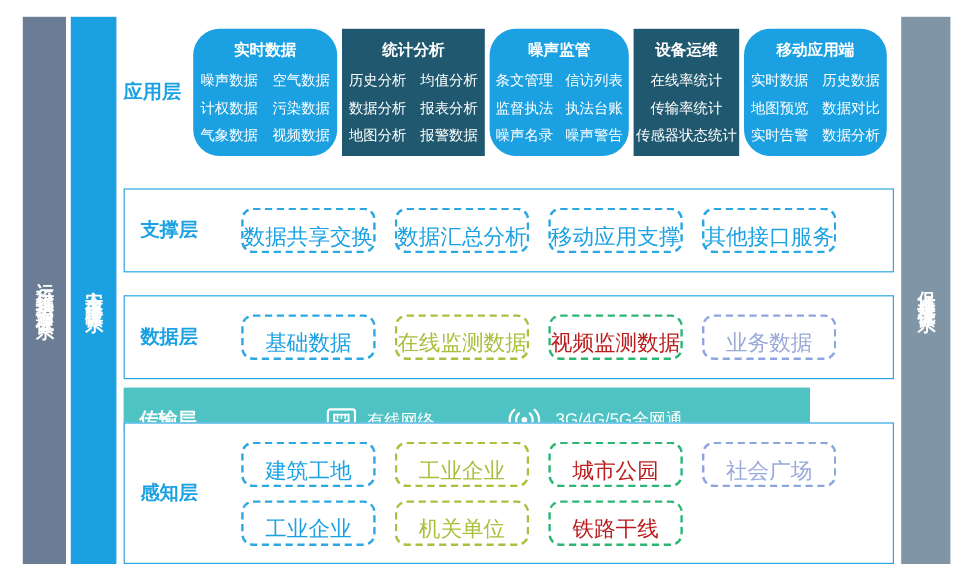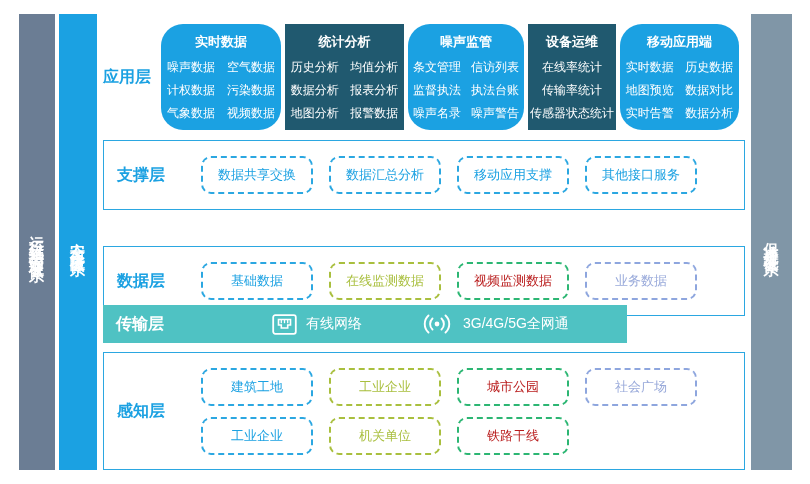--- a/index.html
+++ b/index.html
@@ -30,36 +30,36 @@
   .app-col:nth-child(5){width:119px;}
   .app-col-title{text-align:center;font-weight:bold;font-size:13px;margin-bottom:8px;}
   .app-col-items{flex:1;display:grid;grid-template-columns:1fr 1fr;row-gap:6px;
                  align-content:start;justify-items:center;font-size:12px;white-space:nowrap;}
   .app-col-items.one{grid-template-columns:1fr;}
 
   
   .row{position:absolute;left:103px;width:642px;border:1px solid #2BA7E1;box-sizing:border-box;
        display:flex;align-items:center;background:#fff;}
   .row .layer-label{flex:0 0 97px;padding-left:13px;box-sizing:border-box;}
-  .support-row{top:140px;height:70px;}
+  .support-row{top:157px;height:70px;}
   .data-row{top:246px;height:70px;}
   .perception-row{top:352px;height:118px;}
 
   .chips{display:flex;gap:16px;}
-  .chip{width:112px;height:38px;border:2px dashed;border-radius:10px;display:flex;align-items:center;
-        justify-content:center;font-size:13px;box-sizing:border-box;white-space:nowrap;}
+  .chip{width:112px;height:38px;border:2px dashed;border-radius:10px;display:flex;align-items:flex-end;
+        justify-content:center;font-size:18px;box-sizing:border-box;white-space:nowrap;}
   .c-blue{border-color:#2BA7E1;color:#1BA1E2;}
   .c-olive{border-color:#A9BF3E;color:#A9BF3E;}
   .c-green{border-color:#2CB673;color:#b91c1c;font-family:Liberation Mono, monospace;}
   .c-peri{border-color:#8EA6DE;color:#98A9DA;}
   .chip-rows{display:flex;flex-direction:column;gap:11px;}
 
   
-  .transport-layer{position:absolute;left:103px;top:305px;width:524px;height:38px;background:#4FC2C3;
-                   display:flex;align-items:center;color:#fff;}
+  .transport-layer{position:absolute;left:103px;top:323px;width:572px;height:38px;background:#4FC2C3;
+                   display:flex;align-items:flex-end;color:#fff;}
   .transport-layer .layer-label{color:#fff;flex:0 0 97px;padding-left:13px;box-sizing:border-box;}
   .net-group{display:flex;align-items:center;gap:9px;font-size:14px;white-space:nowrap;}
   .net-group.wired{margin-left:72px;}
   .net-group.wireless{margin-left:58px;}
   .net-icon{display:inline-flex;}
 </style>
 </head>
 <body>
 
 <div class="canvas">

